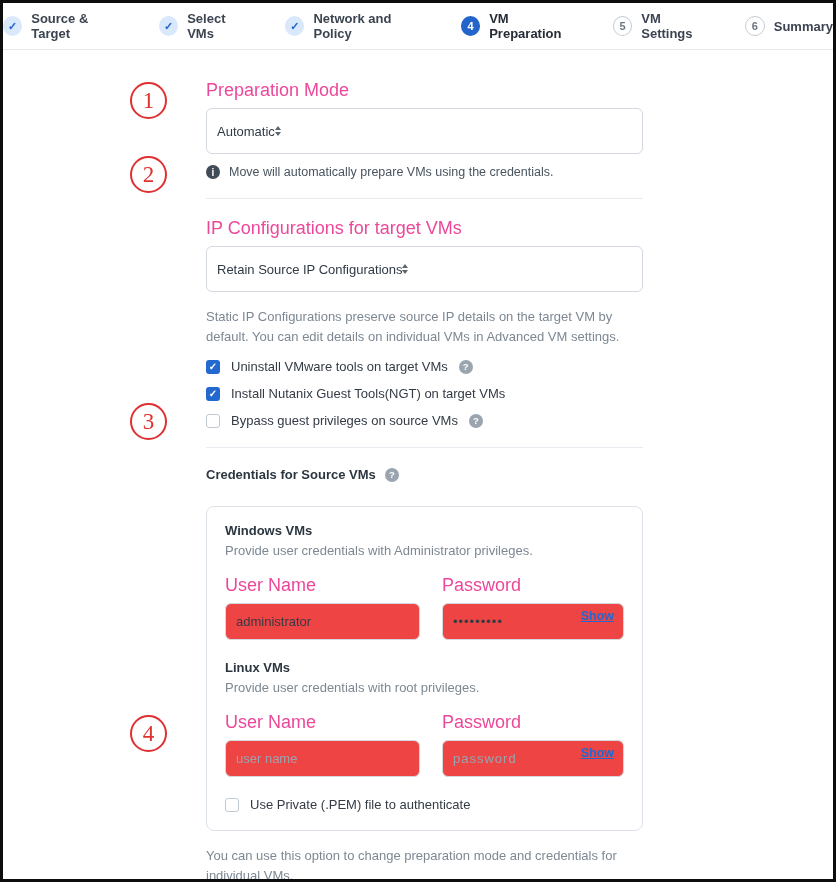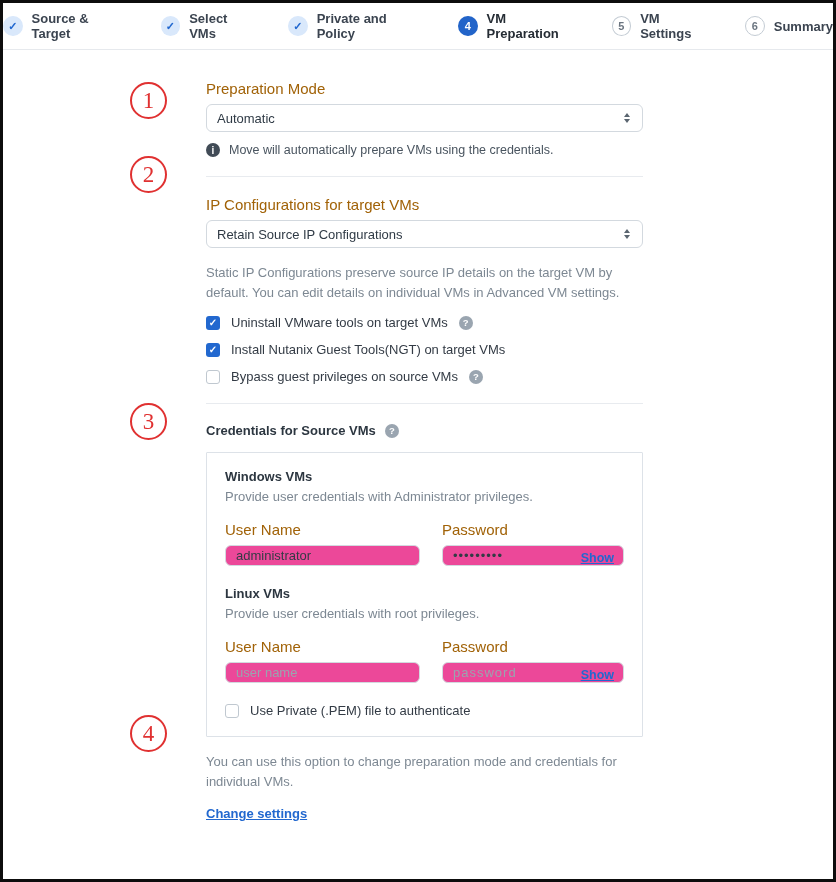--- a/index.html
+++ b/index.html
@@ -32,24 +32,24 @@
   .step.done .step-circle { background: #d9e8fb; color: #2268cf; }
   .step.current .step-circle { background: #2264c9; color: #ffffff; }
   .step.todo .step-circle { background: #ffffff; border: 1px solid #c4ccd4; color: #6b7580; }
   .step-label { font-size: 13px; font-weight: 600; color: #3b4450; }
   .step.current .step-label { font-weight: 700; color: #252c34; }
 
   
   .content { padding: 30px 0 0 203px; width: 640px; }
   .col { width: 437px; }
 
-  .field-label { font-size: 15px; color: #a16207; margin-bottom: 7px; }
+  .field-label { font-size: 18px; color: #ec4899; margin-bottom: 7px; }
   .select-box {
-    height: 28px; border: 1px solid #d3d9df; border-radius: 6px;
-    display: flex; align-items: center; justify-content: space-between;
+    height: 46px; border: 1px solid #d3d9df; border-radius: 6px;
+    display: flex; align-items: center; justify-content: flex-start;
     padding: 8px 10px; font-size: 13px; color: #2f3a45; background: #fff;
     cursor: pointer;
   }
   .select-arrows { display: flex; flex-direction: column; gap: 2px; margin-right: 2px; }
   .select-arrows i { display: block; width: 0; height: 0; border-left: 3.5px solid transparent; border-right: 3.5px solid transparent; }
   .select-arrows i.up { border-bottom: 4px solid #5a6570; }
   .select-arrows i.down { border-top: 4px solid #5a6570; }
 
   .info-row { display: flex; align-items: center; gap: 9px; margin-top: 11px; font-size: 12.5px; color: #49545f; }
   .info-icon {
@@ -70,29 +70,29 @@
 
   .checkbox-row { display: flex; align-items: center; gap: 11px; margin-top: 12px; font-size: 13px; color: #333b45; }
   .checkbox {
     width: 14px; height: 14px; border-radius: 3px; flex: none;
     display: flex; align-items: center; justify-content: center; cursor: pointer;
   }
   .checkbox.checked { background: #2268cf; color: #fff; font-size: 10px; font-weight: bold; }
   .checkbox.unchecked { background: #fff; border: 1px solid #c0c8d0; color: transparent; }
 
   
-  .card { border: 1px solid #dde2e8; border-radius: 1px; padding: 16px 18px 18px 18px; margin-top: 14px; }
+  .card { border: 1px solid #dde2e8; border-radius: 8px; padding: 16px 18px 18px 18px; margin-top: 24px; }
   .cred-sub { margin-top: 3px; }
   .field-grid { display: flex; gap: 22px; margin-top: 14px; margin-bottom: 20px; }
   .fg-col1 { width: 196px; }
   .fg-col2 { width: 183px; }
   .text-input {
-    width: 100%; height: 21px; border: 1px solid #d3d9df; border-radius: 6px;
+    width: 100%; height: 37px; border: 1px solid #d3d9df; border-radius: 6px;
     padding: 0 10px; font-size: 13px; color: #333b45;
-    font-family: "Liberation Sans", sans-serif; background: #ec4899; outline: none;
+    font-family: "Liberation Sans", sans-serif; background: #ef4444; outline: none;
   }
   .text-input::placeholder { color: #9aa4af; }
   .pw-wrap { position: relative; }
   .pw-wrap .text-input { padding-right: 48px; letter-spacing: 1px; }
   .show-link {
     position: absolute; right: 10px; top: 6px;
     font-size: 12.5px; font-weight: 700; color: #2268cf;
     text-decoration: underline; cursor: pointer;
   }
   .card .checkbox-row { margin-top: 2px; }
@@ -121,21 +121,21 @@
   <div class="step done">
     <span class="step-circle">✓</span>
     <span class="step-label">Source &amp; Target</span>
   </div>
   <div class="step done">
     <span class="step-circle">✓</span>
     <span class="step-label">Select VMs</span>
   </div>
   <div class="step done">
     <span class="step-circle">✓</span>
-    <span class="step-label">Private and Policy</span>
+    <span class="step-label">Network and Policy</span>
   </div>
   <div class="step current">
     <span class="step-circle">4</span>
     <span class="step-label">VM Preparation</span>
   </div>
   <div class="step todo">
     <span class="step-circle">5</span>
     <span class="step-label">VM Settings</span>
   </div>
   <div class="step todo">

